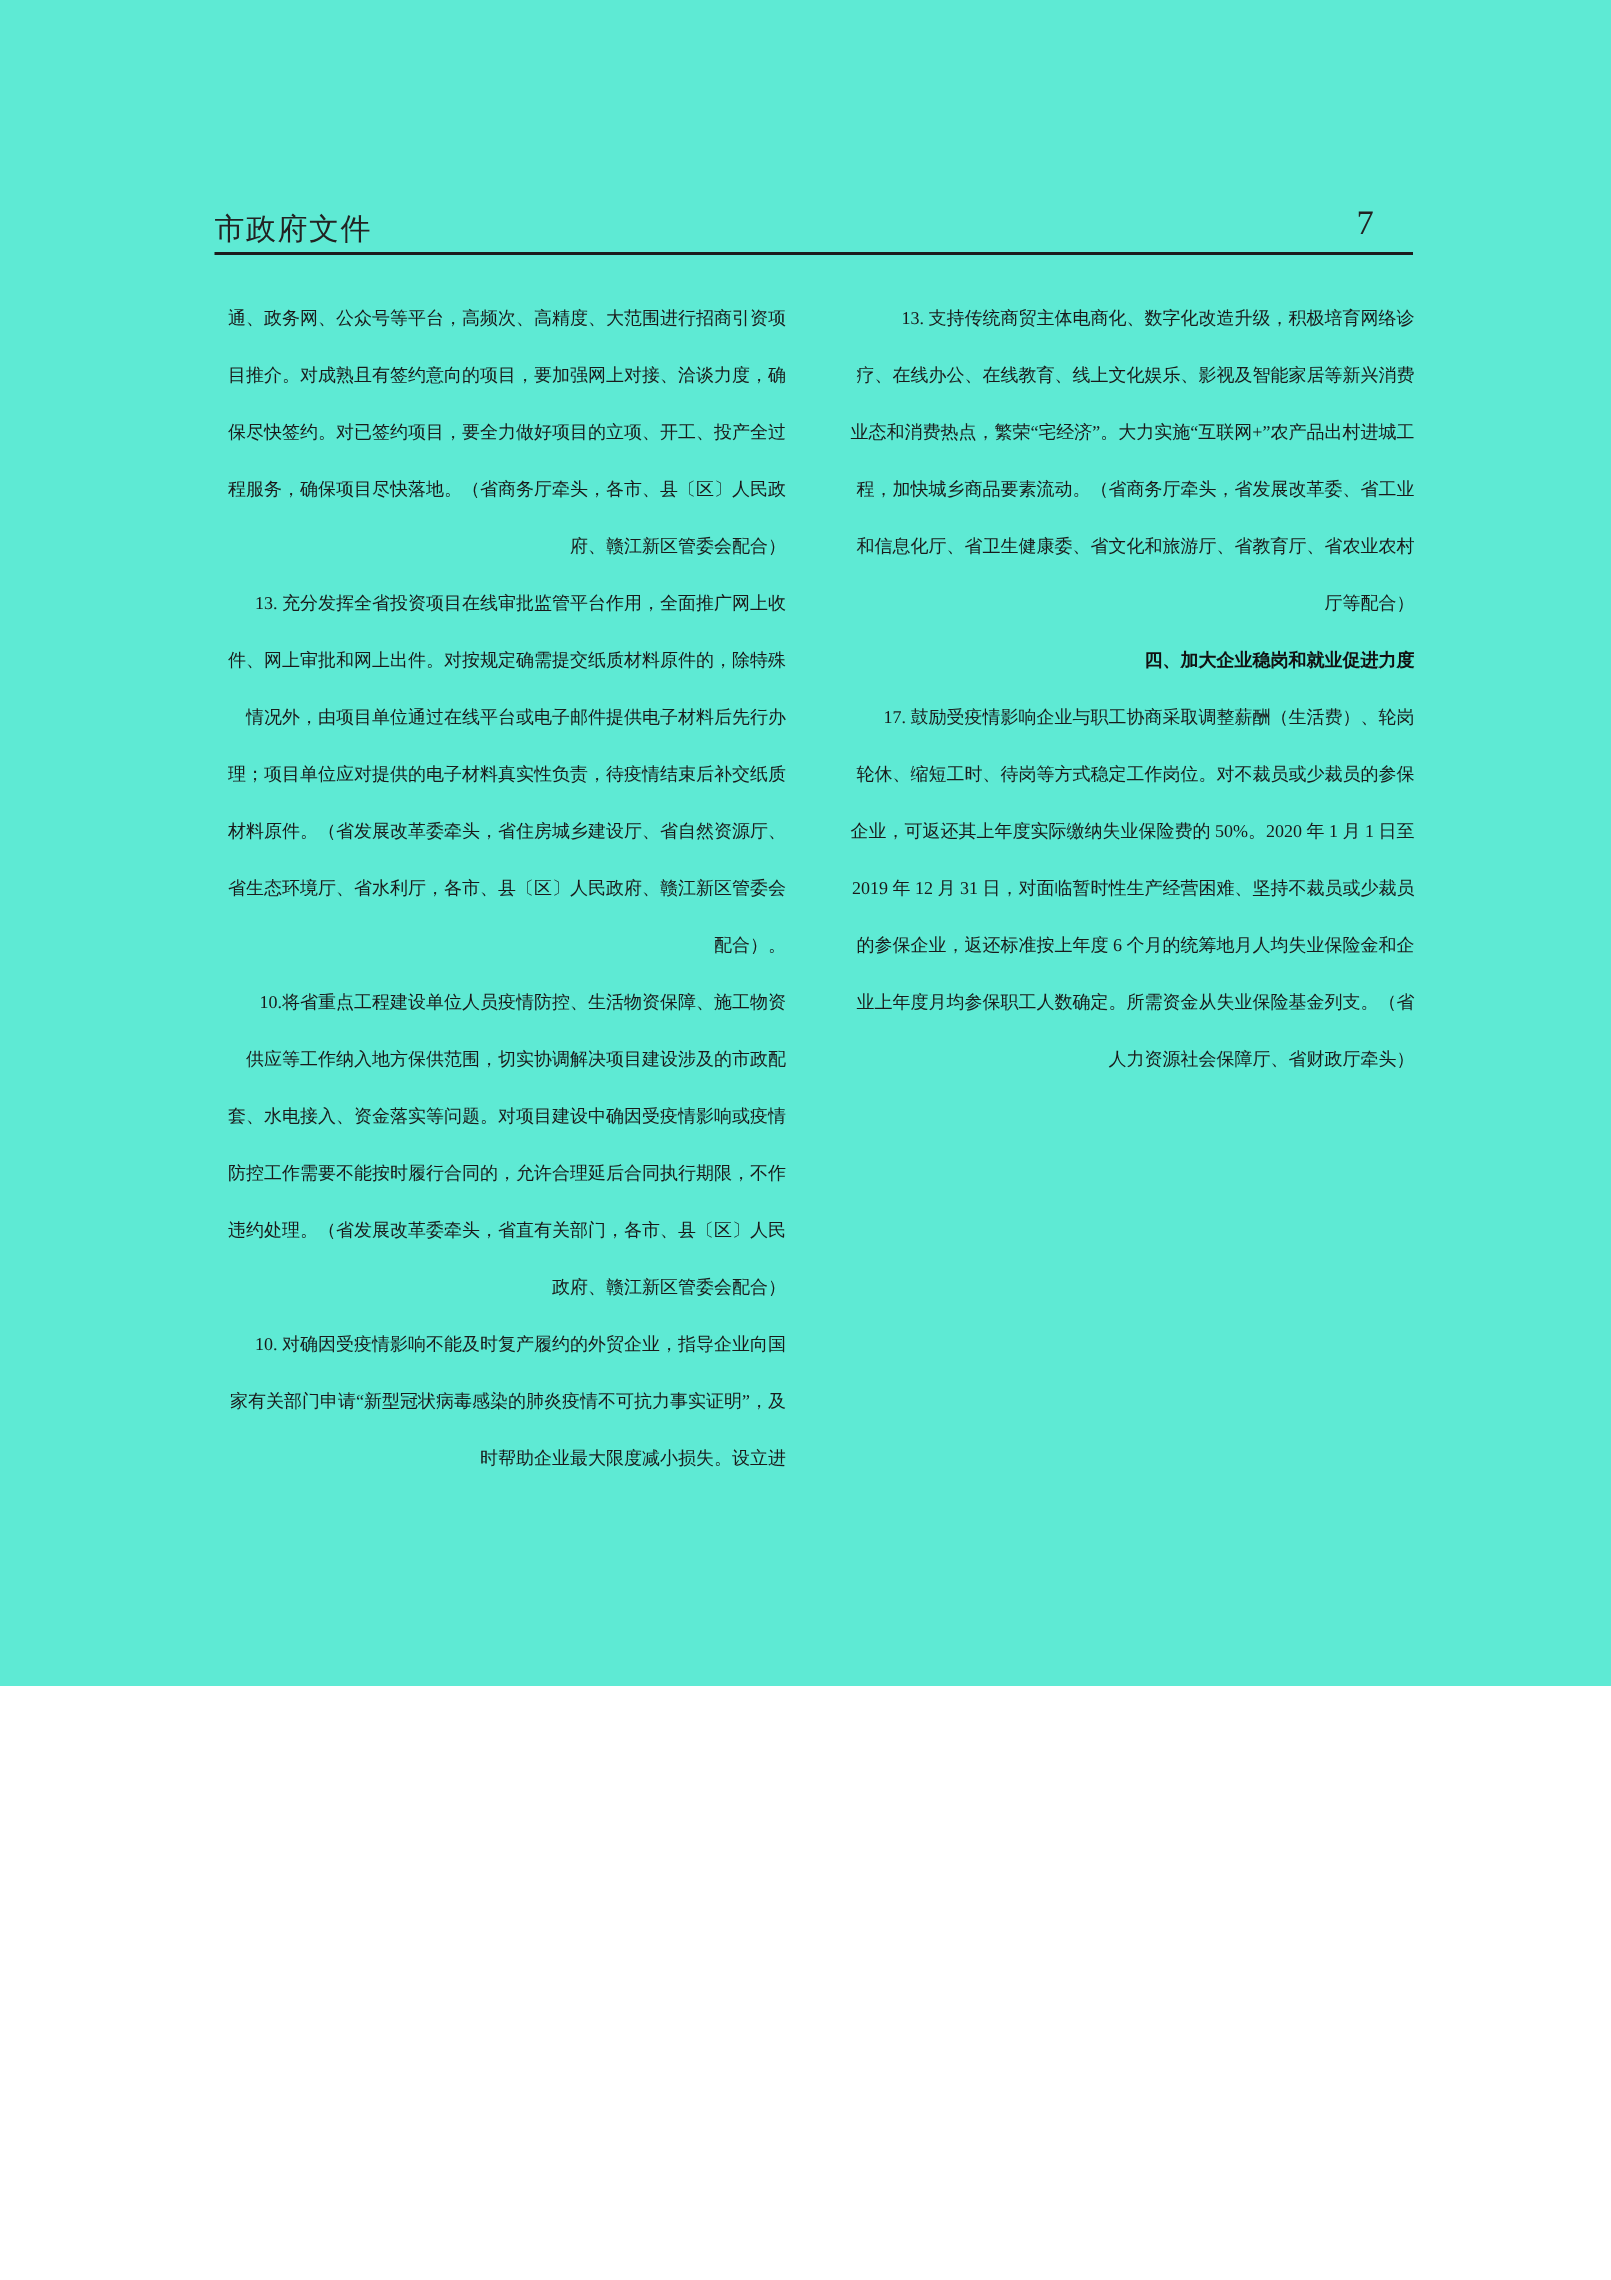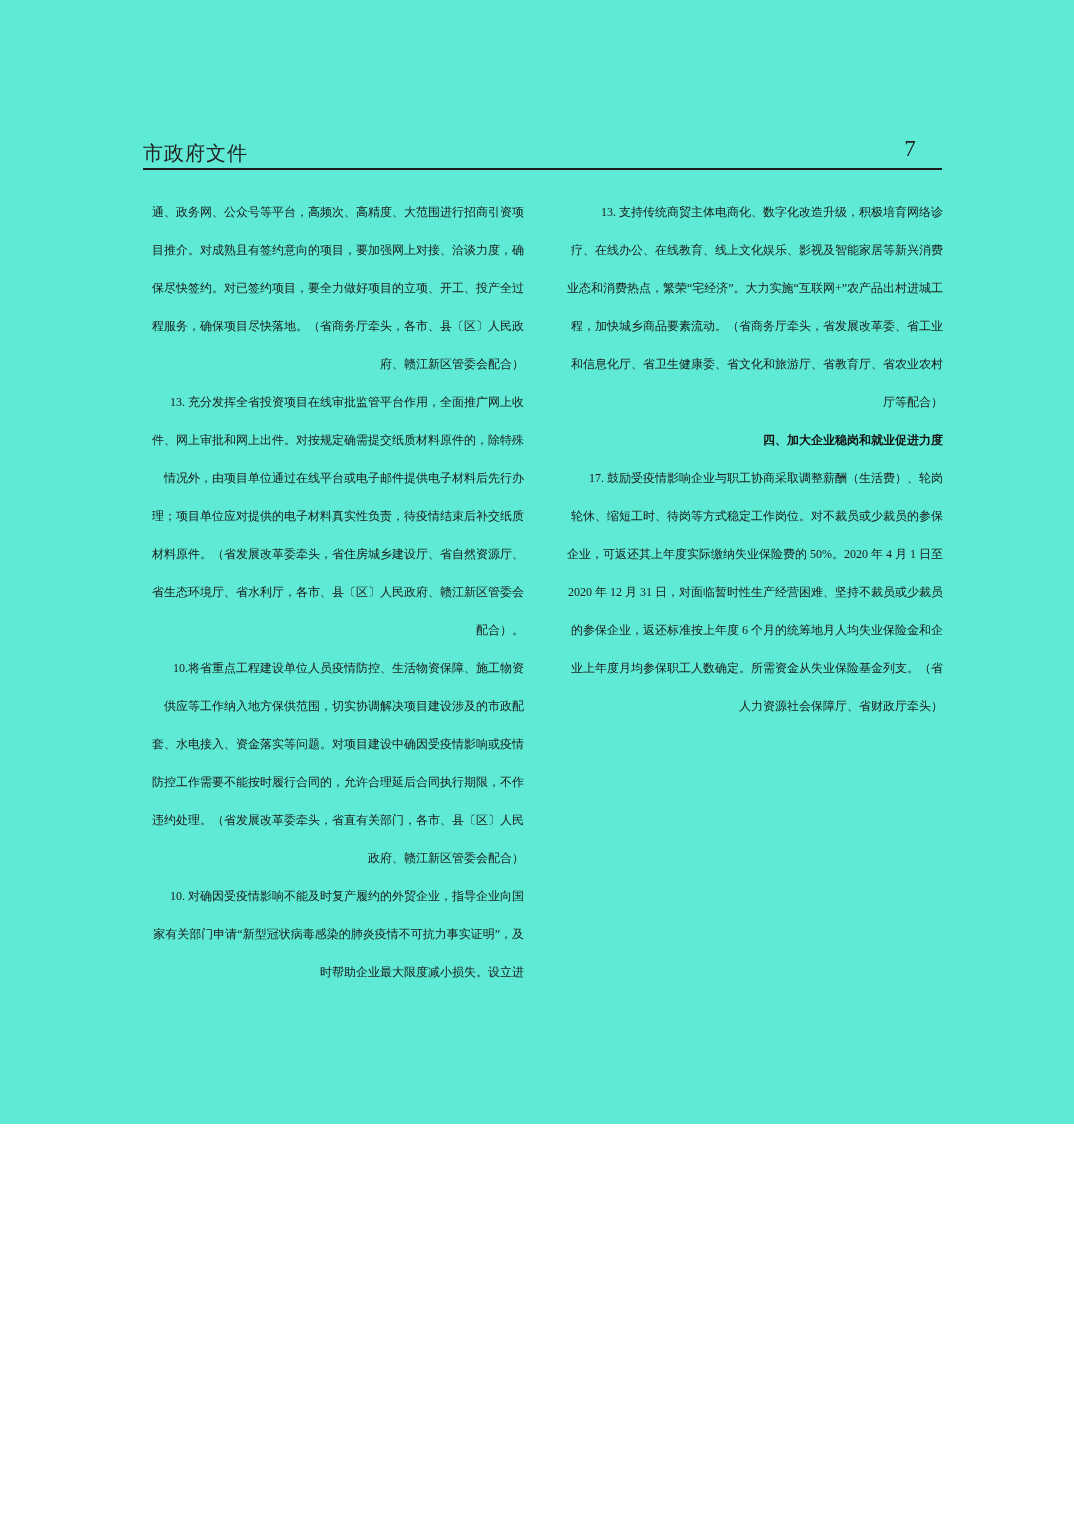--- a/index.html
+++ b/index.html
@@ -80,16 +80,16 @@
   <div class="col col-left">
     <p>通、政务网、公众号等平台，高频次、高精度、大范围进行招商引资项目推介。对成熟且有签约意向的项目，要加强网上对接、洽谈力度，确保尽快签约。对已签约项目，要全力做好项目的立项、开工、投产全过程服务，确保项目尽快落地。（省商务厅牵头，各市、县〔区〕人民政府、赣江新区管委会配合）</p>
     <p class="para-indent">13. 充分发挥全省投资项目在线审批监管平台作用，全面推广网上收件、网上审批和网上出件。对按规定确需提交纸质材料原件的，除特殊情况外，由项目单位通过在线平台或电子邮件提供电子材料后先行办理；项目单位应对提供的电子材料真实性负责，待疫情结束后补交纸质材料原件。（省发展改革委牵头，省住房城乡建设厅、省自然资源厅、省生态环境厅、省水利厅，各市、县〔区〕人民政府、赣江新区管委会配合）。</p>
     <p class="para-indent">10.将省重点工程建设单位人员疫情防控、生活物资保障、施工物资供应等工作纳入地方保供范围，切实协调解决项目建设涉及的市政配套、水电接入、资金落实等问题。对项目建设中确因受疫情影响或疫情防控工作需要不能按时履行合同的，允许合理延后合同执行期限，不作违约处理。（省发展改革委牵头，省直有关部门，各市、县〔区〕人民政府、赣江新区管委会配合）</p>
     <p class="para-indent">10. 对确因受疫情影响不能及时复产履约的外贸企业，指导企业向国家有关部门申请“新型冠状病毒感染的肺炎疫情不可抗力事实证明”，及时帮助企业最大限度减小损失。设立进</p>
   </div>
 
   <div class="col col-right">
     <p class="para-indent">13. 支持传统商贸主体电商化、数字化改造升级，积极培育网络诊疗、在线办公、在线教育、线上文化娱乐、影视及智能家居等新兴消费业态和消费热点，繁荣“宅经济”。大力实施“互联网+”农产品出村进城工程，加快城乡商品要素流动。（省商务厅牵头，省发展改革委、省工业和信息化厅、省卫生健康委、省文化和旅游厅、省教育厅、省农业农村厅等配合）</p>
     <p class="section-heading">四、加大企业稳岗和就业促进力度</p>
-    <p class="para-indent">17. 鼓励受疫情影响企业与职工协商采取调整薪酬（生活费）、轮岗轮休、缩短工时、待岗等方式稳定工作岗位。对不裁员或少裁员的参保企业，可返还其上年度实际缴纳失业保险费的 50%。2020 年 4 月 1 日至 2020 年 12 月 31 日，对面临暂时性生产经营困难、坚持不裁员或少裁员的参保企业，返还标准按上年度 6 个月的统筹地月人均失业保险金和企业上年度月均参保职工人数确定。所需资金从失业保险基金列支。（省人力资源社会保障厅、省财政厅牵头）</p>
+    <p class="para-indent">17. 鼓励受疫情影响企业与职工协商采取调整薪酬（生活费）、轮岗轮休、缩短工时、待岗等方式稳定工作岗位。对不裁员或少裁员的参保企业，可返还其上年度实际缴纳失业保险费的 50%。2020 年 1 月 1 日至 2019 年 12 月 31 日，对面临暂时性生产经营困难、坚持不裁员或少裁员的参保企业，返还标准按上年度 6 个月的统筹地月人均失业保险金和企业上年度月均参保职工人数确定。所需资金从失业保险基金列支。（省人力资源社会保障厅、省财政厅牵头）</p>
   </div>
 
 </div>
 
 </body></html>

